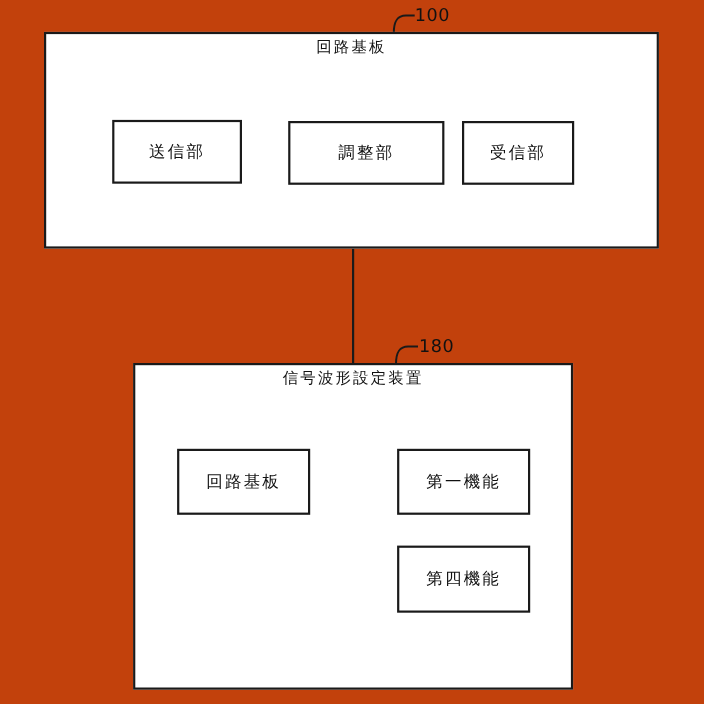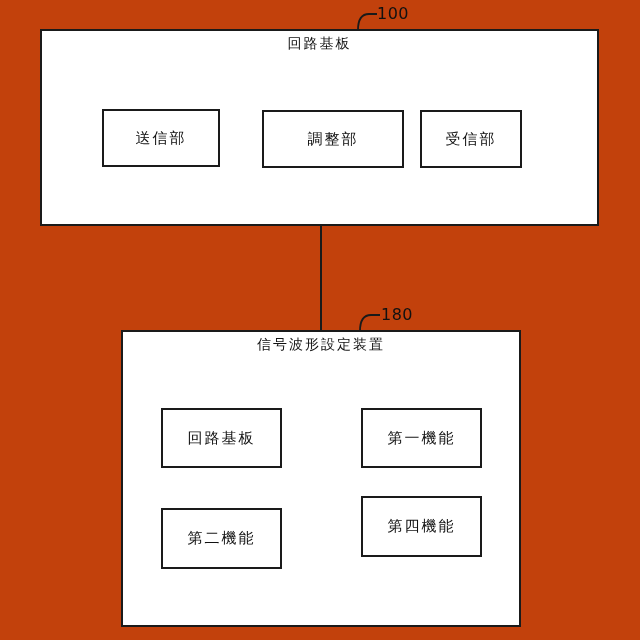--- a/index.html
+++ b/index.html
@@ -107,20 +107,17 @@
   <div class="container-box" style="left:121px; top:330px; width:400px; height:297px">
     <div class="container-title">信号波形設定装置</div>
   </div>
 
   <div class="inner-box" style="left:161px; top:408px; width:121px; height:60px">
     <span class="inner-label">回路基板</span>
   </div>
   <div class="inner-box" style="left:361px; top:408px; width:121px; height:60px">
     <span class="inner-label">第一機能</span>
   </div>
-  <div class="inner-box" style="left:161px; top:508px; width:121px; height:61px">
-    <span class="inner-label">第二機能</span>
-  </div>
   <div class="inner-box" style="left:361px; top:496px; width:121px; height:61px">
     <span class="inner-label">第四機能</span>
   </div>
 
 </div>
 
 </body></html>

